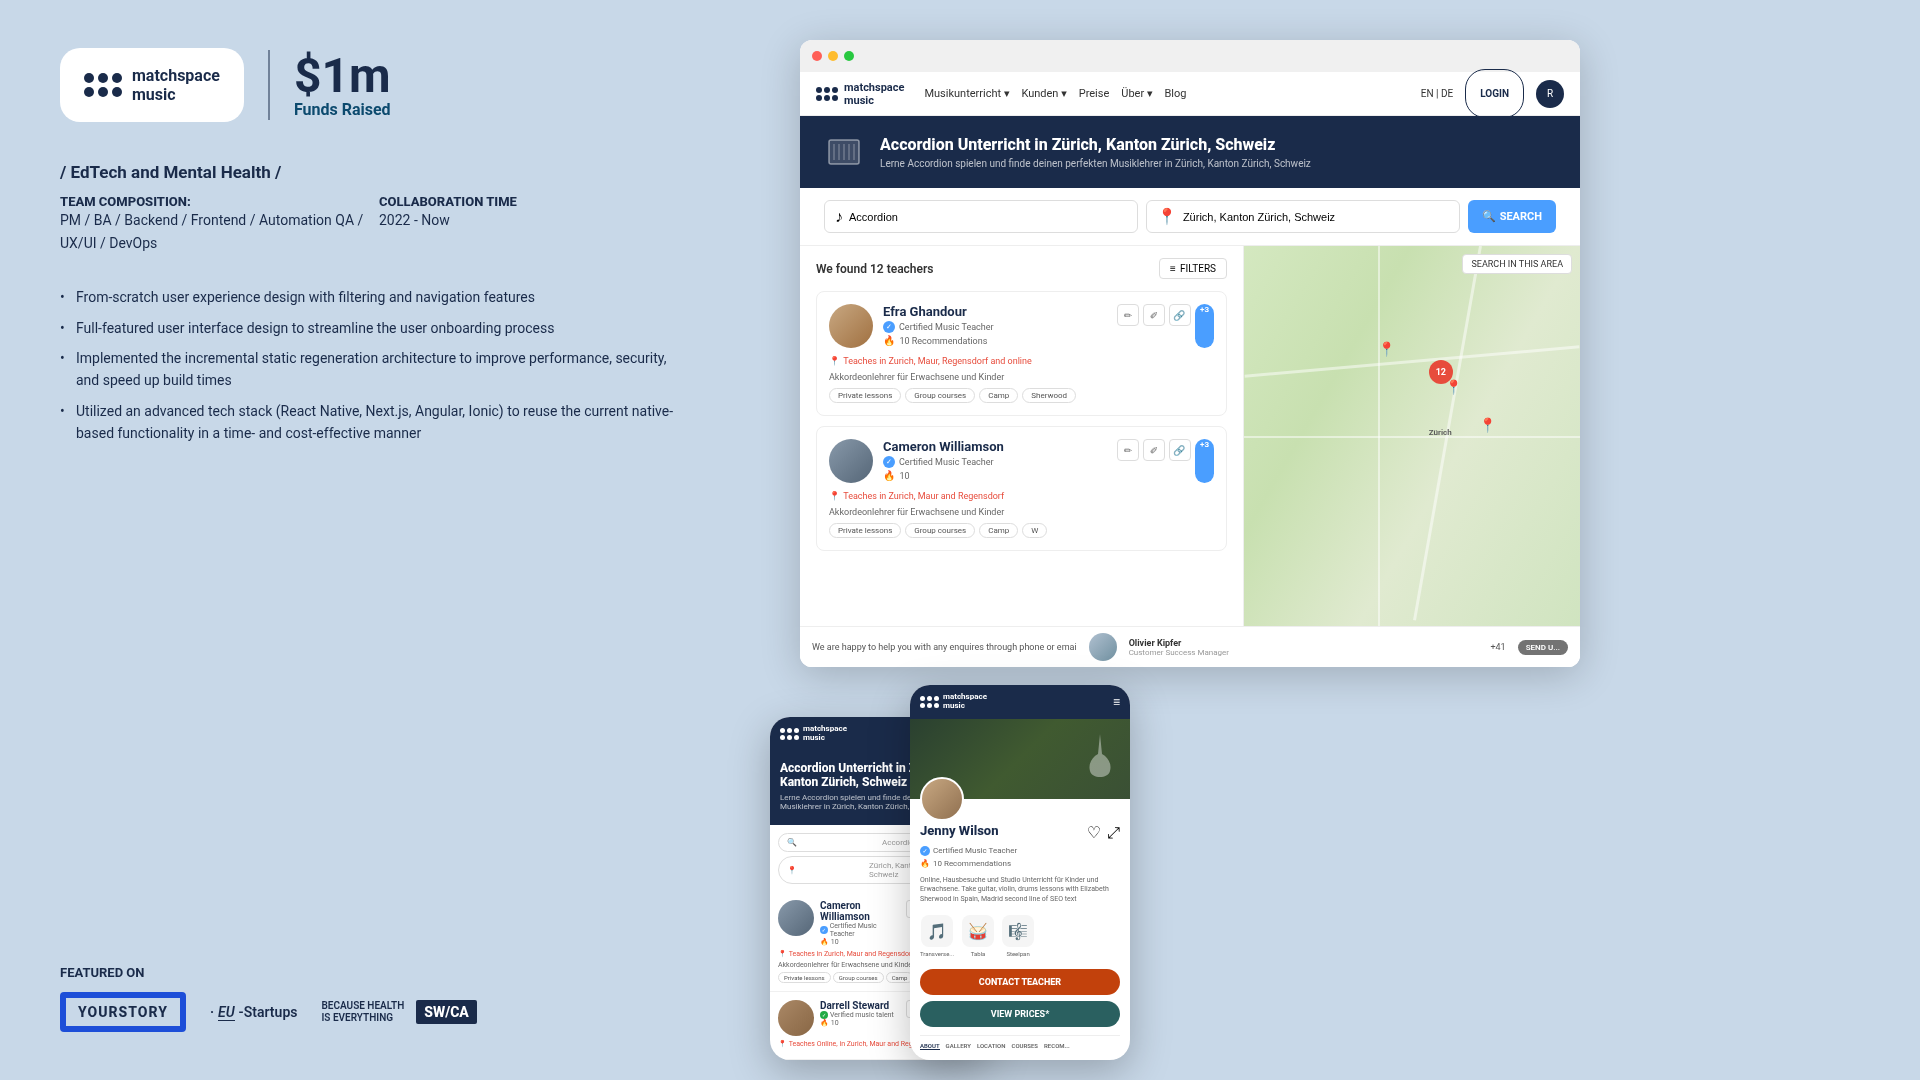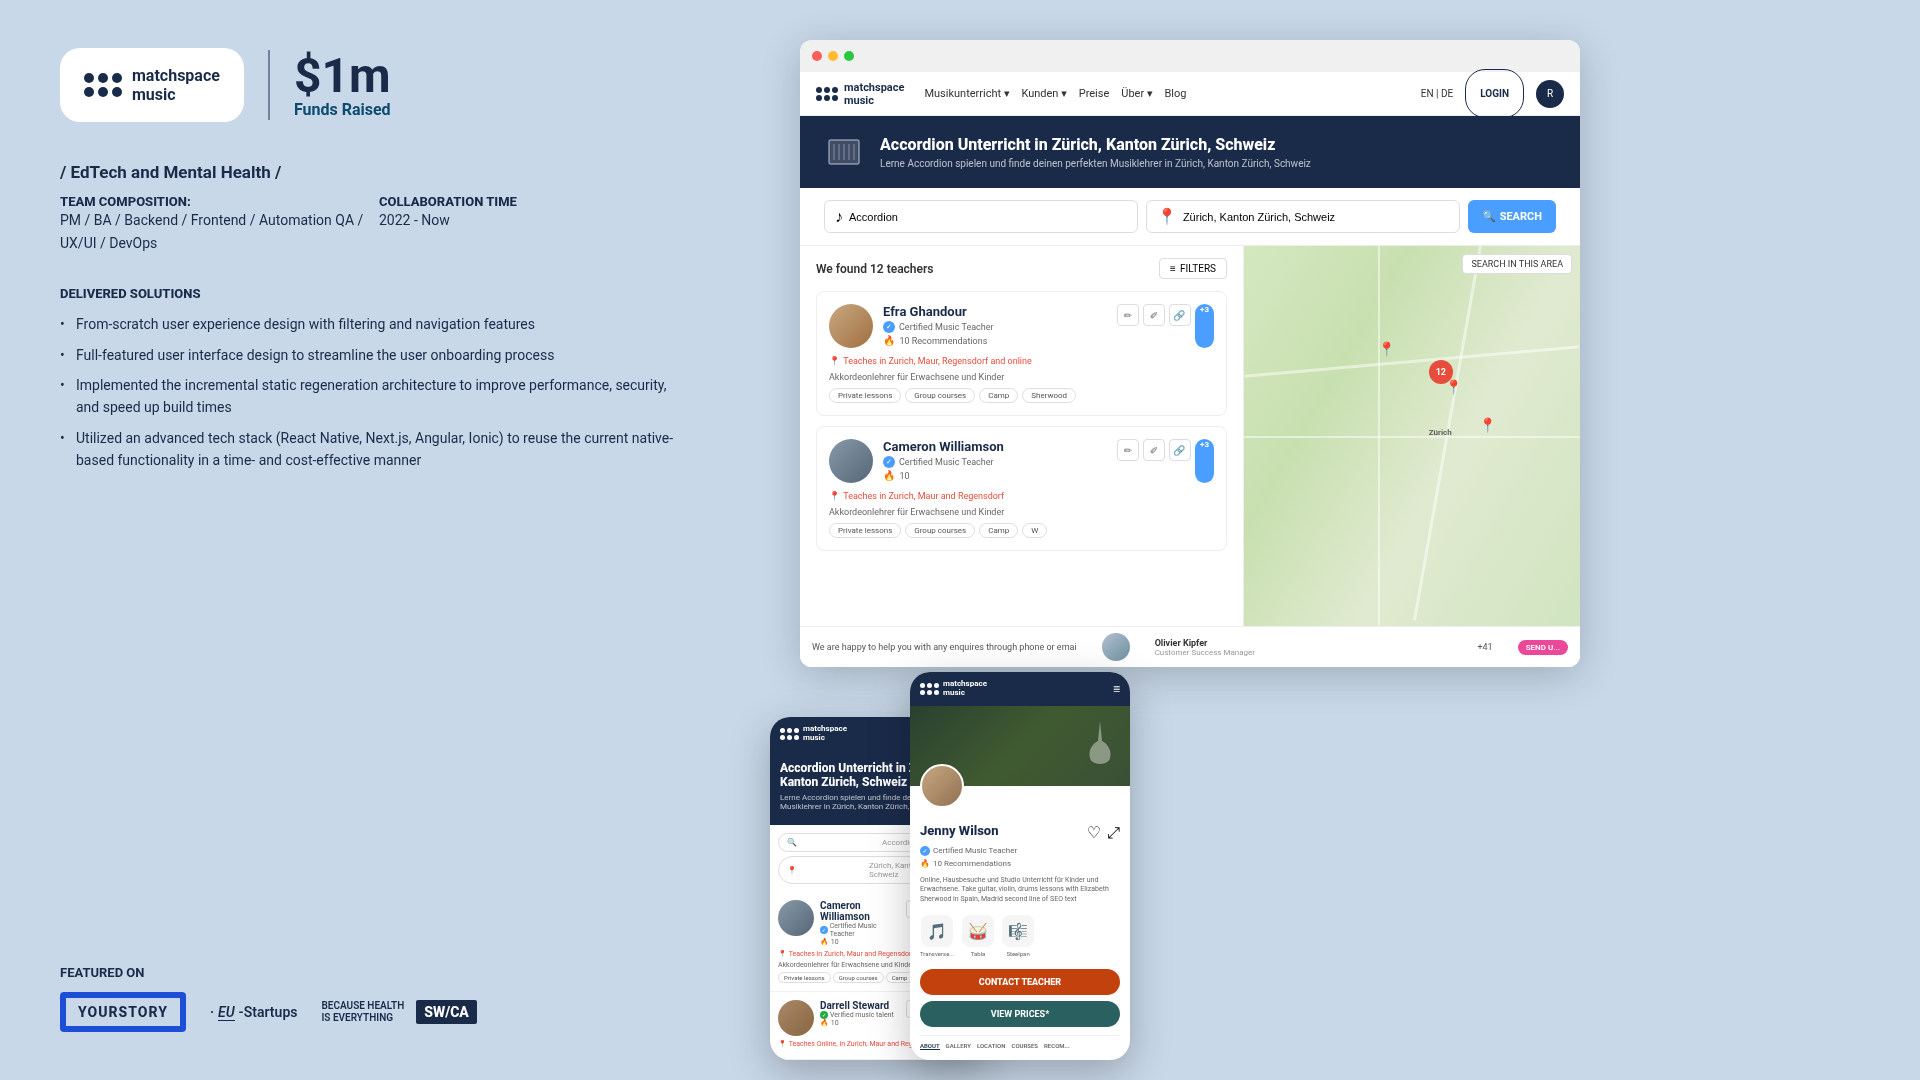--- a/index.html
+++ b/index.html
@@ -812,21 +812,21 @@
 
     .detail-avatar {
       width: 44px;
       height: 44px;
       border-radius: 50%;
       border: 2px solid white;
       background: linear-gradient(135deg, #c8a882, #907050);
     }
 
     .detail-info {
-      padding: 37px 10px 10px;
+      padding: 24px 10px 10px;
     }
 
     .detail-name {
       font-size: 13px;
       font-weight: 800;
       color: #1a2b4a;
       margin-bottom: 4px;
     }
 
     .detail-certified {
@@ -959,21 +959,21 @@
       font-weight: 700;
       color: #333;
     }
 
     .contact-role {
       font-size: 8px;
       color: #999;
     }
 
     .send-btn {
-      background: #ec4899;
+      background: #737373;
       color: white;
       border-radius: 10px;
       padding: 3px 8px;
       font-size: 8px;
       font-weight: 600;
     }
   </style>
 </head>
 <body>
 
@@ -1010,21 +1010,20 @@
         <div class="meta-label">TEAM COMPOSITION:</div>
         <div class="meta-value">PM / BA / Backend / Frontend / Automation QA / UX/UI / DevOps</div>
       </div>
       <div>
         <div class="meta-label">COLLABORATION TIME</div>
         <div class="meta-value">2022 - Now</div>
       </div>
     </div>
 
     <div class="solutions-section">
-      <div class="solutions-title">DELIVERED SOLUTIONS</div>
       <ul class="solutions-list">
         <li>From-scratch user experience design with filtering and navigation features</li>
         <li>Full-featured user interface design to streamline the user onboarding process</li>
         <li>Implemented the incremental static regeneration architecture to improve performance, security, and speed up build times</li>
         <li>Utilized an advanced tech stack (React Native, Next.js, Angular, Ionic) to reuse the current native-based functionality in a time- and cost-effective manner</li>
       </ul>
     </div>
 
     <div class="featured-section">
       <div class="featured-label">FEATURED ON</div>
@@ -1203,21 +1202,21 @@
             <div class="map-pin" style="top:45%;left:70%;">📍</div>
             <div class="map-cluster" style="top:30%;left:55%;">12</div>
 
             <div class="map-search-bar">SEARCH IN THIS AREA</div>
 
             <div style="position:absolute;top:48%;left:55%;font-size:8px;font-weight:600;color:#555;">Zürich</div>
           </div>
 
         </div>
 
-        <div style="display:flex;align-items:center;gap:25px;padding:6px 12px;background:white;border-top:1px solid #eee;font-size:9px;color:#555;">
+        <div style="display:flex;align-items:center;gap:12px;padding:6px 12px;background:white;border-top:1px solid #eee;font-size:9px;color:#555;">
           <span>We are happy to help you with any enquires through phone or emai</span>
           <div class="contact-avatar"></div>
           <div class="contact-info">
             <div class="contact-name">Olivier Kipfer</div>
             <div class="contact-role">Customer Success Manager</div>
           </div>
           <span>+41</span>
           <div class="send-btn">SEND U...</div>
         </div>
 

